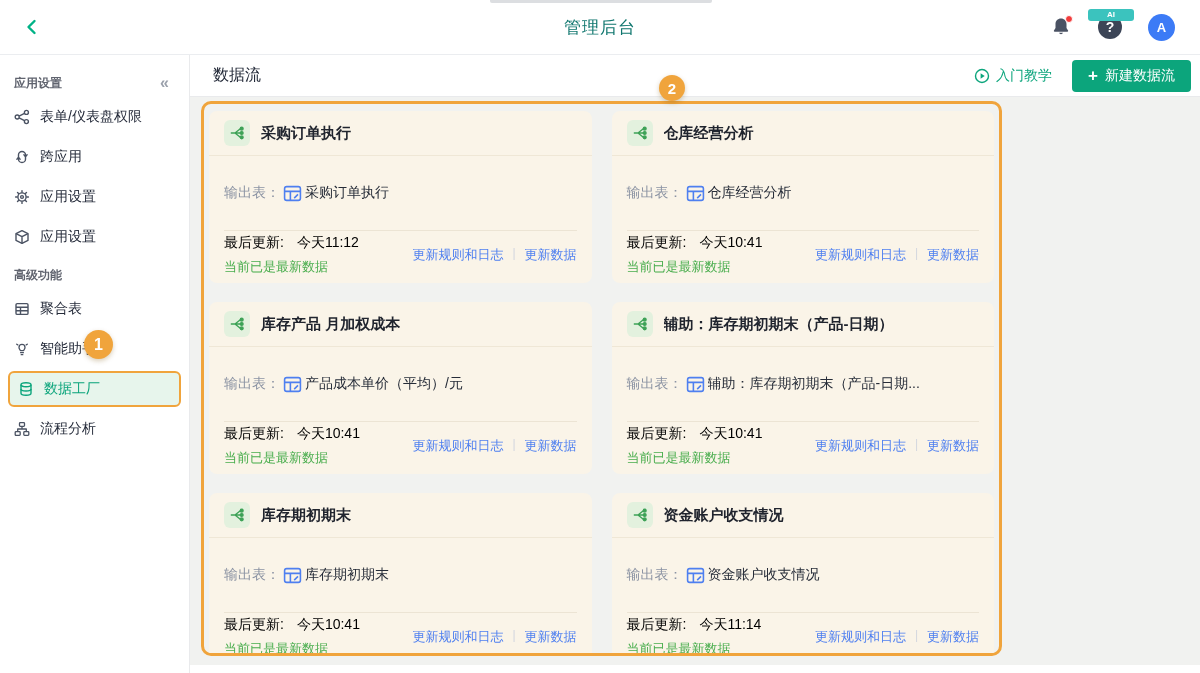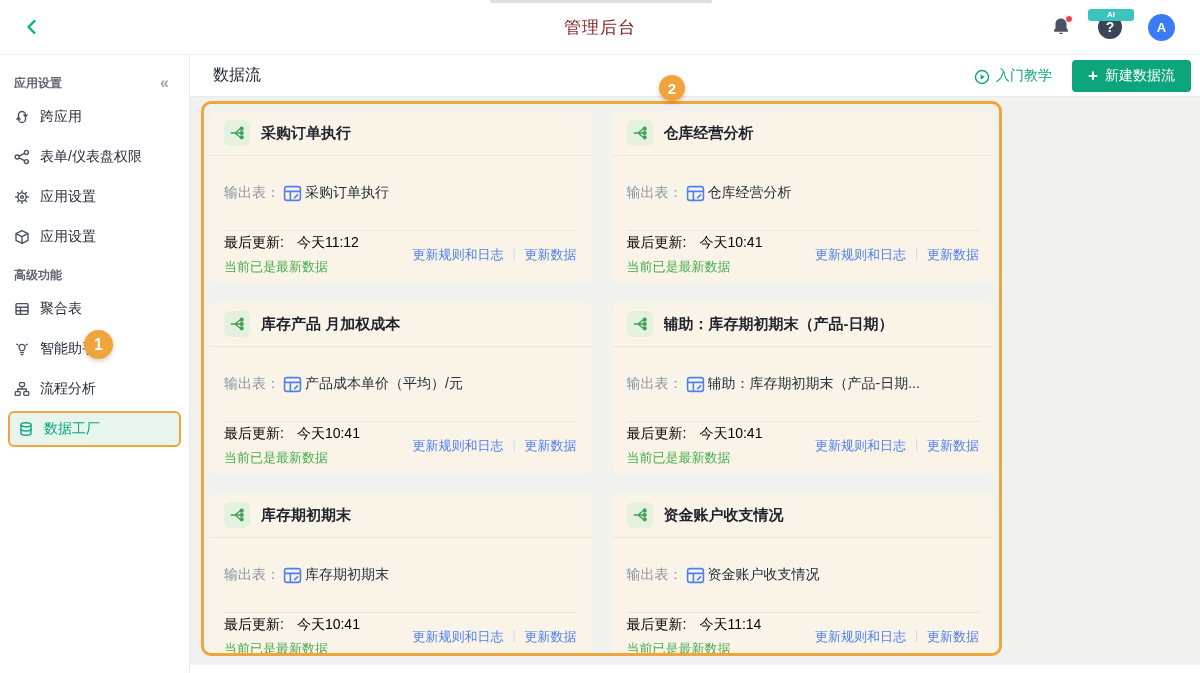--- a/index.html
+++ b/index.html
@@ -4,21 +4,21 @@
 <style>
   * { margin:0; padding:0; box-sizing:border-box; }
   html,body { width:1200px; height:673px; overflow:hidden; background:#fff;
     font-family:"Liberation Sans","DejaVu Sans",sans-serif; color:#252b3a; }
 
   
   .topbar { position:absolute; top:0; left:0; width:1200px; height:55px; background:#fff;
     border-bottom:1px solid #ebedf0; display:flex; align-items:center; z-index:5; }
   .top-notch { position:absolute; top:0; left:490px; width:222px; height:3px; background:#dcdee1; border-radius:0 0 2px 2px; }
   .back-btn { margin-left:18px; width:28px; height:28px; display:flex; align-items:center; justify-content:center; cursor:pointer; }
-  .app-title { position:absolute; left:50%; transform:translateX(-50%); font-size:17px; font-weight:500; color:#7f1d1d; letter-spacing:1px; }
+  .app-title { position:absolute; left:50%; transform:translateX(-50%); font-size:17px; font-weight:500; color:#0f766e; letter-spacing:1px; }
   .topbar-right { margin-left:auto; display:flex; align-items:center; gap:26px; padding-right:25px; }
   .bell-wrap { position:relative; width:22px; height:22px; }
   .bell-dot { position:absolute; top:-1px; right:-1px; width:8px; height:8px; border-radius:50%; background:#f23c3c; border:1.5px solid #fff; }
   .help-wrap { position:relative; width:24px; height:24px; }
   .help-circle { width:24px; height:24px; border-radius:50%; background:#3c4557; color:#fff; font-size:14px; font-weight:bold;
     display:flex; align-items:center; justify-content:center; }
   .ai-chip { position:absolute; top:-6px; right:-12px; background:#3bc3be; color:#fff; font-size:8px; font-weight:bold;
     padding:1px 19px; border-radius:3px; line-height:1.2; }
   .avatar { width:27px; height:27px; border-radius:50%; background:#3c7bf6; color:#fff; font-size:13px; font-weight:bold;
     display:flex; align-items:center; justify-content:center; }
@@ -39,21 +39,21 @@
   .anno-badge { position:absolute; border-radius:50%; background:#f0a43c; color:#fff; font-weight:bold;
     display:flex; align-items:center; justify-content:center; box-shadow:0 2px 5px rgba(120,80,0,.28); z-index:20; }
   .badge-1 { left:84px; top:330px; width:29px; height:29px; font-size:16px; }
   .badge-2 { left:659px; top:75px; width:26px; height:26px; font-size:15px; }
 
   
   .main { position:absolute; top:55px; left:190px; right:0; bottom:0; }
   .main-header { height:42px; background:#fff; border-bottom:1px solid #e9eaec; display:flex; align-items:center; padding:0 9px 0 23px; }
   .main-title { font-size:16px; font-weight:500; color:#1d2433; }
   .header-actions { margin-left:auto; display:flex; align-items:center; gap:20px; }
-  .tutorial-link { display:flex; align-items:flex-end; gap:6px; color:#0ca57c; font-size:14px; cursor:pointer; }
+  .tutorial-link { display:flex; align-items:center; gap:6px; color:#0ca57c; font-size:14px; cursor:pointer; }
   .tutorial-link .picon { width:16px; height:16px; display:flex; }
   .new-flow-btn { height:32px; padding:0 16px; background:#0ca57c; color:#fff; border:none; border-radius:4px;
     font-size:14px; display:flex; align-items:center; gap:7px; cursor:pointer; font-family:inherit; }
   .plus-glyph { font-size:17px; font-weight:bold; line-height:1; }
 
   .content { position:absolute; top:42px; left:0; right:0; bottom:0; background:#f1f2f0; }
   .content-bottom-strip { position:absolute; left:0; right:0; bottom:0; height:8px; background:#fff; }
 
   .anno-frame { position:absolute; left:11px; top:4px; width:801px; height:555px;
     border:3px solid #f0a43c; border-radius:10px; overflow:hidden; padding:7px 5px;
@@ -113,44 +113,44 @@
 </div>
 
 <div class="sidebar">
   <div class="side-section-header">
     <span>应用设置</span>
     <span class="collapse-icon">«</span>
   </div>
 
   <div class="side-item">
     <span class="sicon">
+      <svg viewBox="0 0 16 16" fill="none" stroke="currentColor" stroke-width="1.4">
+          <circle cx="3.2" cy="8" r="2"></circle>
+          <circle cx="12.4" cy="3.4" r="2"></circle>
+          <circle cx="12.4" cy="12.6" r="2"></circle>
+          <path d="M5.1 7.1 L10.5 4.3 M5.1 8.9 L10.5 11.7"></path>
+        </svg>
+    </span>
+    <span>表单/仪表盘权限</span>
+  </div>
+
+  <div class="side-item">
+    <span class="sicon">
       <svg viewBox="0 0 16 16" fill="none" stroke="currentColor" stroke-width="1.4" stroke-linecap="round" stroke-linejoin="round">
           <path d="M4.5 9.5 V5.8 a3.5 3.3 0 0 1 7 0 V7.2"></path>
           <path d="M9.9 5.8 L11.5 7.6 L13.1 5.8"></path>
           <path d="M11.5 6.5 V10.2 a3.5 3.3 0 0 1 -7 0 V8.8"></path>
           <path d="M2.9 10.2 L4.5 8.4 L6.1 10.2"></path>
         </svg>
     </span>
     <span>跨应用</span>
   </div>
 
   <div class="side-item">
     <span class="sicon">
-      <svg viewBox="0 0 16 16" fill="none" stroke="currentColor" stroke-width="1.4">
-          <circle cx="3.2" cy="8" r="2"></circle>
-          <circle cx="12.4" cy="3.4" r="2"></circle>
-          <circle cx="12.4" cy="12.6" r="2"></circle>
-          <path d="M5.1 7.1 L10.5 4.3 M5.1 8.9 L10.5 11.7"></path>
-        </svg>
-    </span>
-    <span>表单/仪表盘权限</span>
-  </div>
-
-  <div class="side-item">
-    <span class="sicon">
       <svg viewBox="0 0 16 16" fill="none" stroke="currentColor" stroke-width="1.4" stroke-linecap="round">
           <circle cx="8" cy="8" r="4.1"></circle>
           <circle cx="8" cy="8" r="1.4"></circle>
           <path d="M8 1.6 V3.2 M8 12.8 V14.4 M1.6 8 H3.2 M12.8 8 H14.4 M3.5 3.5 L4.6 4.6 M11.4 11.4 L12.5 12.5 M12.5 3.5 L11.4 4.6 M4.6 11.4 L3.5 12.5"></path>
         </svg>
     </span>
     <span>应用设置</span>
   </div>
 
   <div class="side-item">
@@ -179,43 +179,43 @@
 
   <div class="side-item">
     <span class="sicon">
       <svg viewBox="0 0 16 16" fill="none" stroke="currentColor" stroke-width="1.3" stroke-linecap="round" stroke-linejoin="round">
           <path d="M5 6.4 a3 3 0 1 1 6 0 c0 1.6 -1.1 2.2 -1.4 3.2 H6.4 C6.1 8.6 5 8 5 6.4 Z"></path>
           <path d="M6.6 11.7 H9.4 M7.2 13.7 H8.8"></path>
           <path d="M2.7 3.2 L3.8 3.9 M13.3 3.2 L12.2 3.9"></path>
         </svg>
     </span>
     <span>智能助手</span>
+  </div>
+
+  <div class="side-item selected">
+    <span class="sicon">
+      <svg viewBox="0 0 16 16" fill="none" stroke="currentColor" stroke-width="1.4">
+          <ellipse cx="8" cy="3.7" rx="5" ry="2"></ellipse>
+          <path d="M3 3.7 V12.3 c0 1.1 2.2 2 5 2 s5 -.9 5 -2 V3.7"></path>
+          <path d="M3 8 c0 1.1 2.2 2 5 2 s5 -.9 5 -2"></path>
+        </svg>
+    </span>
+    <span>数据工厂</span>
   </div>
 
   <div class="side-item">
     <span class="sicon">
       <svg viewBox="0 0 16 16" fill="none" stroke="currentColor" stroke-width="1.3" stroke-linejoin="round">
           <rect x="5.5" y="1.6" width="5" height="3.8" rx="0.8"></rect>
           <rect x="1.2" y="10.6" width="5" height="3.8" rx="0.8"></rect>
           <rect x="9.8" y="10.6" width="5" height="3.8" rx="0.8"></rect>
           <path d="M8 5.4 V8 M3.7 10.6 V8 H12.3 V10.6"></path>
         </svg>
     </span>
     <span>流程分析</span>
-  </div>
-
-  <div class="side-item selected">
-    <span class="sicon">
-      <svg viewBox="0 0 16 16" fill="none" stroke="currentColor" stroke-width="1.4">
-          <ellipse cx="8" cy="3.7" rx="5" ry="2"></ellipse>
-          <path d="M3 3.7 V12.3 c0 1.1 2.2 2 5 2 s5 -.9 5 -2 V3.7"></path>
-          <path d="M3 8 c0 1.1 2.2 2 5 2 s5 -.9 5 -2"></path>
-        </svg>
-    </span>
-    <span>数据工厂</span>
   </div>
 </div>
 
 <div class="anno-badge badge-1">1</div>
 <div class="anno-badge badge-2">2</div>
 
 <div class="main">
   <div class="main-header">
     <span class="main-title">数据流</span>
     <div class="header-actions">

